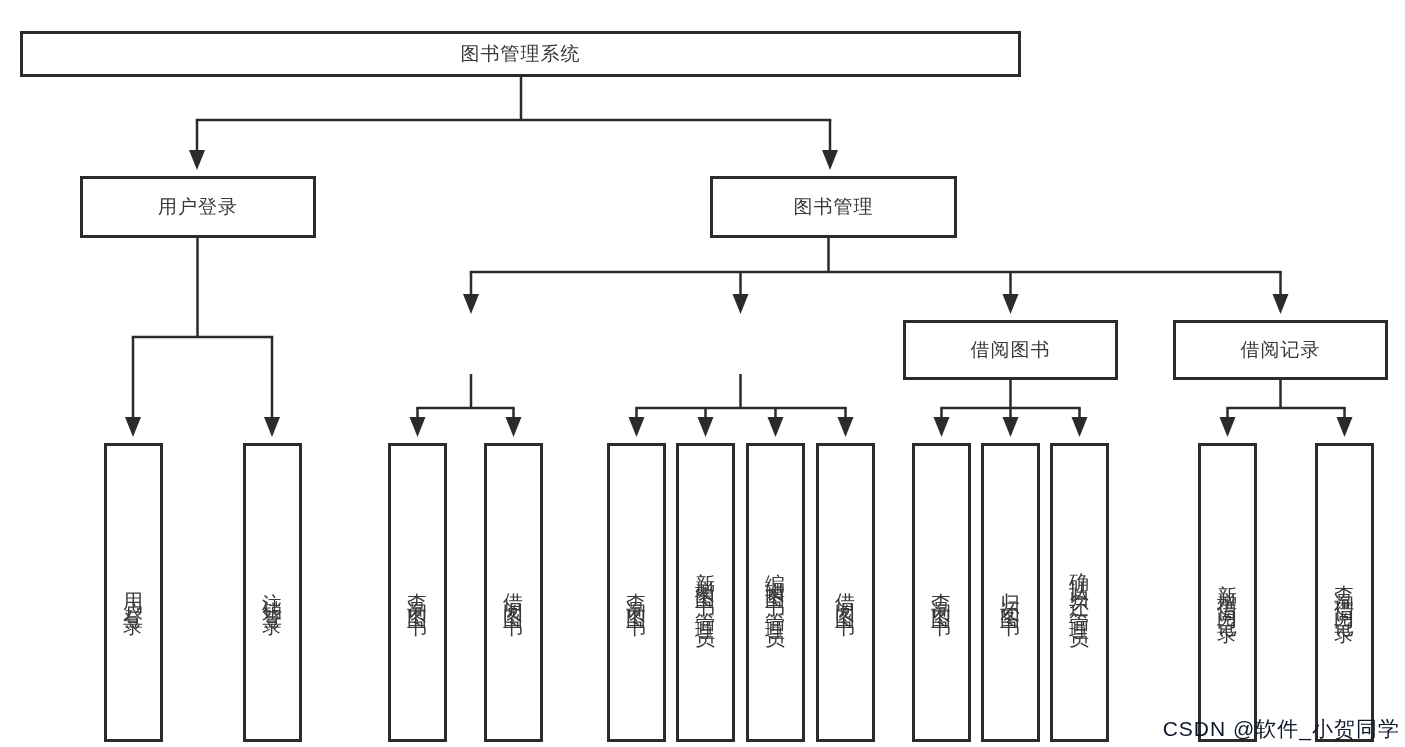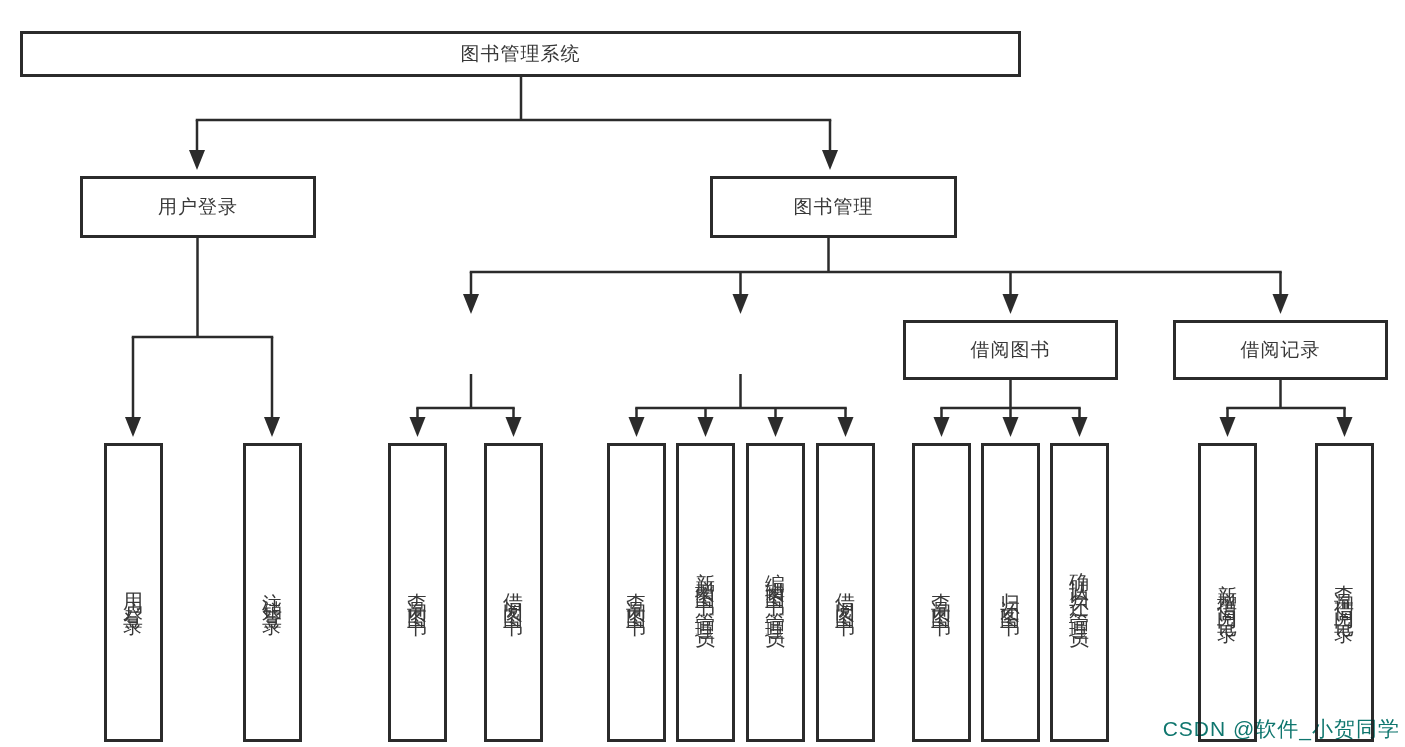--- a/index.html
+++ b/index.html
@@ -50,21 +50,21 @@
     letter-spacing: 8px;
     line-height: 1;
     white-space: nowrap;
   }
   #watermark {
     position: absolute;
     right: 5px;
     bottom: 4px;
     z-index: 5;
     font-size: 21px;
-    color: #0f766e;
+    color: #0f172a;
     letter-spacing: 1px;
     mix-blend-mode: darken;
     white-space: nowrap;
   }
 </style>
 </head>
 <body>
 
 <div id="canvas">
 

